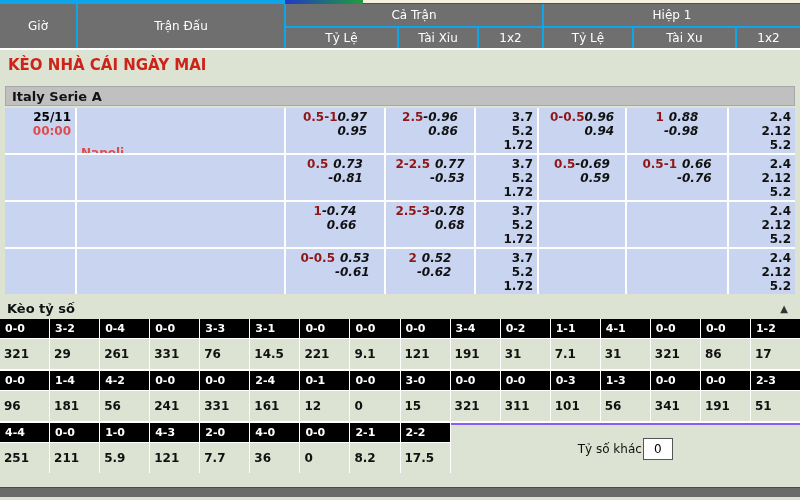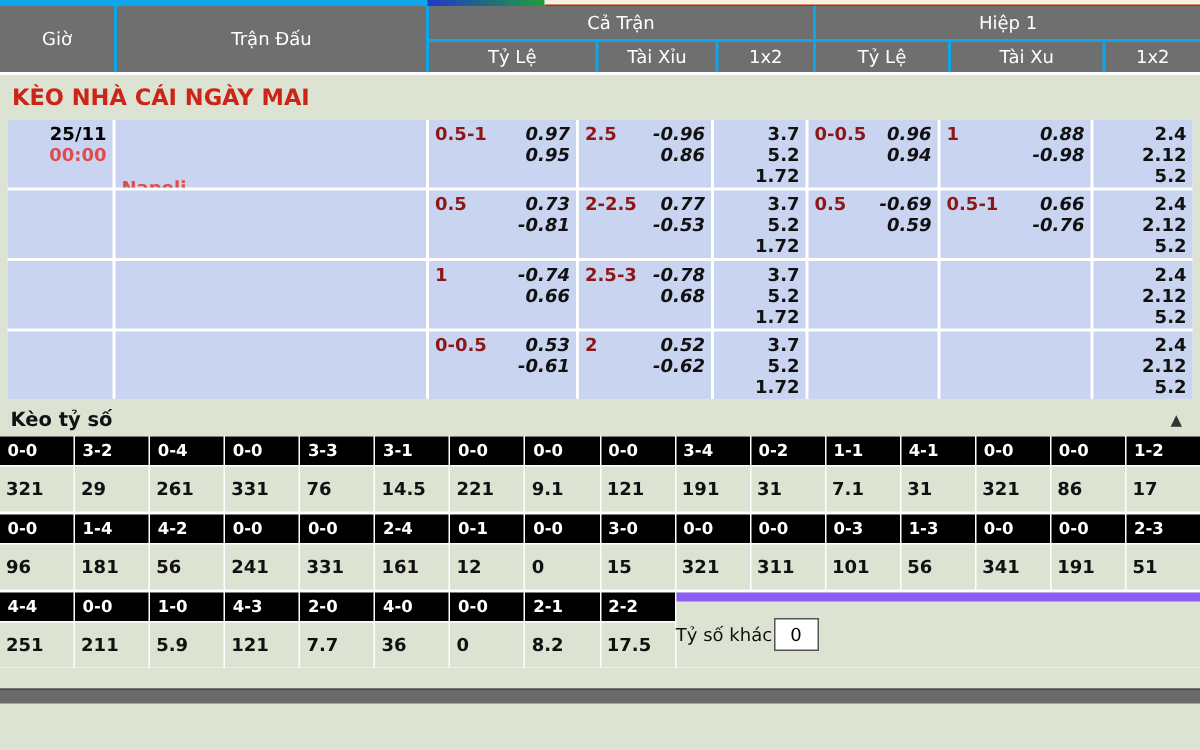--- a/index.html
+++ b/index.html
@@ -41,37 +41,37 @@
     margin:2px 5px 0; display:grid;
     grid-template-columns:70px 207px 98px 88px 61px 86px 100px 1fr;
     grid-auto-rows:45px; gap:2px; background:#fff;
   }
   .ocell{background:var(--odds-cell-bg); font-size:12px; font-weight:bold; line-height:14px; padding:2px 4px; overflow:hidden;}
   .tcell{text-align:right;}
   .tcell .time{color:var(--team-red);}
   .mcell .home{color:var(--team-red);margin-top:36px;}
   .mcell .away{color:#111;}
   .mcell .draw{color:#949494; font-weight:normal;}
-  .hc{display:flex; justify-content:space-between;}
+  .hc{display:flex; justify-content:center;}
   .hc .line{color:var(--line-red);}
   .hc .vals{display:flex; flex-direction:column; text-align:right; color:#111;font-style:italic;}
   .xc{display:flex; flex-direction:column; text-align:right; color:#111;}
   
   .scorebar{
     margin-top:3px; height:22px; display:flex; align-items:center; justify-content:space-between;
     padding:0 12px 0 7px; font-size:13px; font-weight:bold; color:#111;
   }
   .scorebar .arrow{font-size:10px; color:#333; cursor:pointer;}
   .scoregrid{display:flex; flex-direction:column; gap:2px; background:#fff;}
   .band{display:grid; grid-template-columns:repeat(16,1fr); grid-template-rows:19px 30px; gap:1px; background:#fff;}
   .sc-h{background:var(--score-cell-bg); color:#fff; font-size:11px; font-weight:bold; display:flex; align-items:center; padding-left:5px;}
   .sc-v{background:var(--page-bg); color:#111; font-size:12px; font-weight:bold; display:flex; align-items:center; padding-left:4px;}
   .sc-wide{
-    grid-column:10/17; grid-row:1/3; background:var(--page-bg); border-top:6px solid #8b5cf6;
-    display:flex; align-items:center; gap:1px;
+    grid-column:10/17; grid-row:1/3; background:var(--page-bg); border-top:2px solid #8b5cf6;
+    display:flex; align-items:center; justify-content:center; gap:1px;
   }
   .oslabel{font-size:12px; color:#111;}
   .osinput{width:30px; height:22px; border:1px solid #555; background:#fff; text-align:center; font-size:12px; font-family:inherit;}
   
   .footer{margin-top:14px; height:10px; background:var(--footer-gray); border-top:1px solid #4a4a4a;}
 </style>
 </head>
 <body>
 
 <div>
@@ -88,20 +88,21 @@
     <div class="hcell">Tỷ Lệ</div>
     <div class="hcell">Tài Xỉu</div>
     <div class="hcell">1x2</div>
     <div class="hcell">Tỷ Lệ</div>
     <div class="hcell">Tài Xu</div>
     <div class="hcell">1x2</div>
   </div>
 
   <div class="title">KÈO NHÀ CÁI NGÀY MAI</div>
 
+  <div class="league">Italy Serie A</div>
 
   <div class="odds">
       <div class="ocell tcell">
         <div class="date">25/11</div>
         <div class="time">00:00</div>
       </div>
       <div class="ocell mcell">
         <div class="home">Napoli</div>
         <div class="away">AS Roma</div>
         <div class="draw">Hòa</div>

